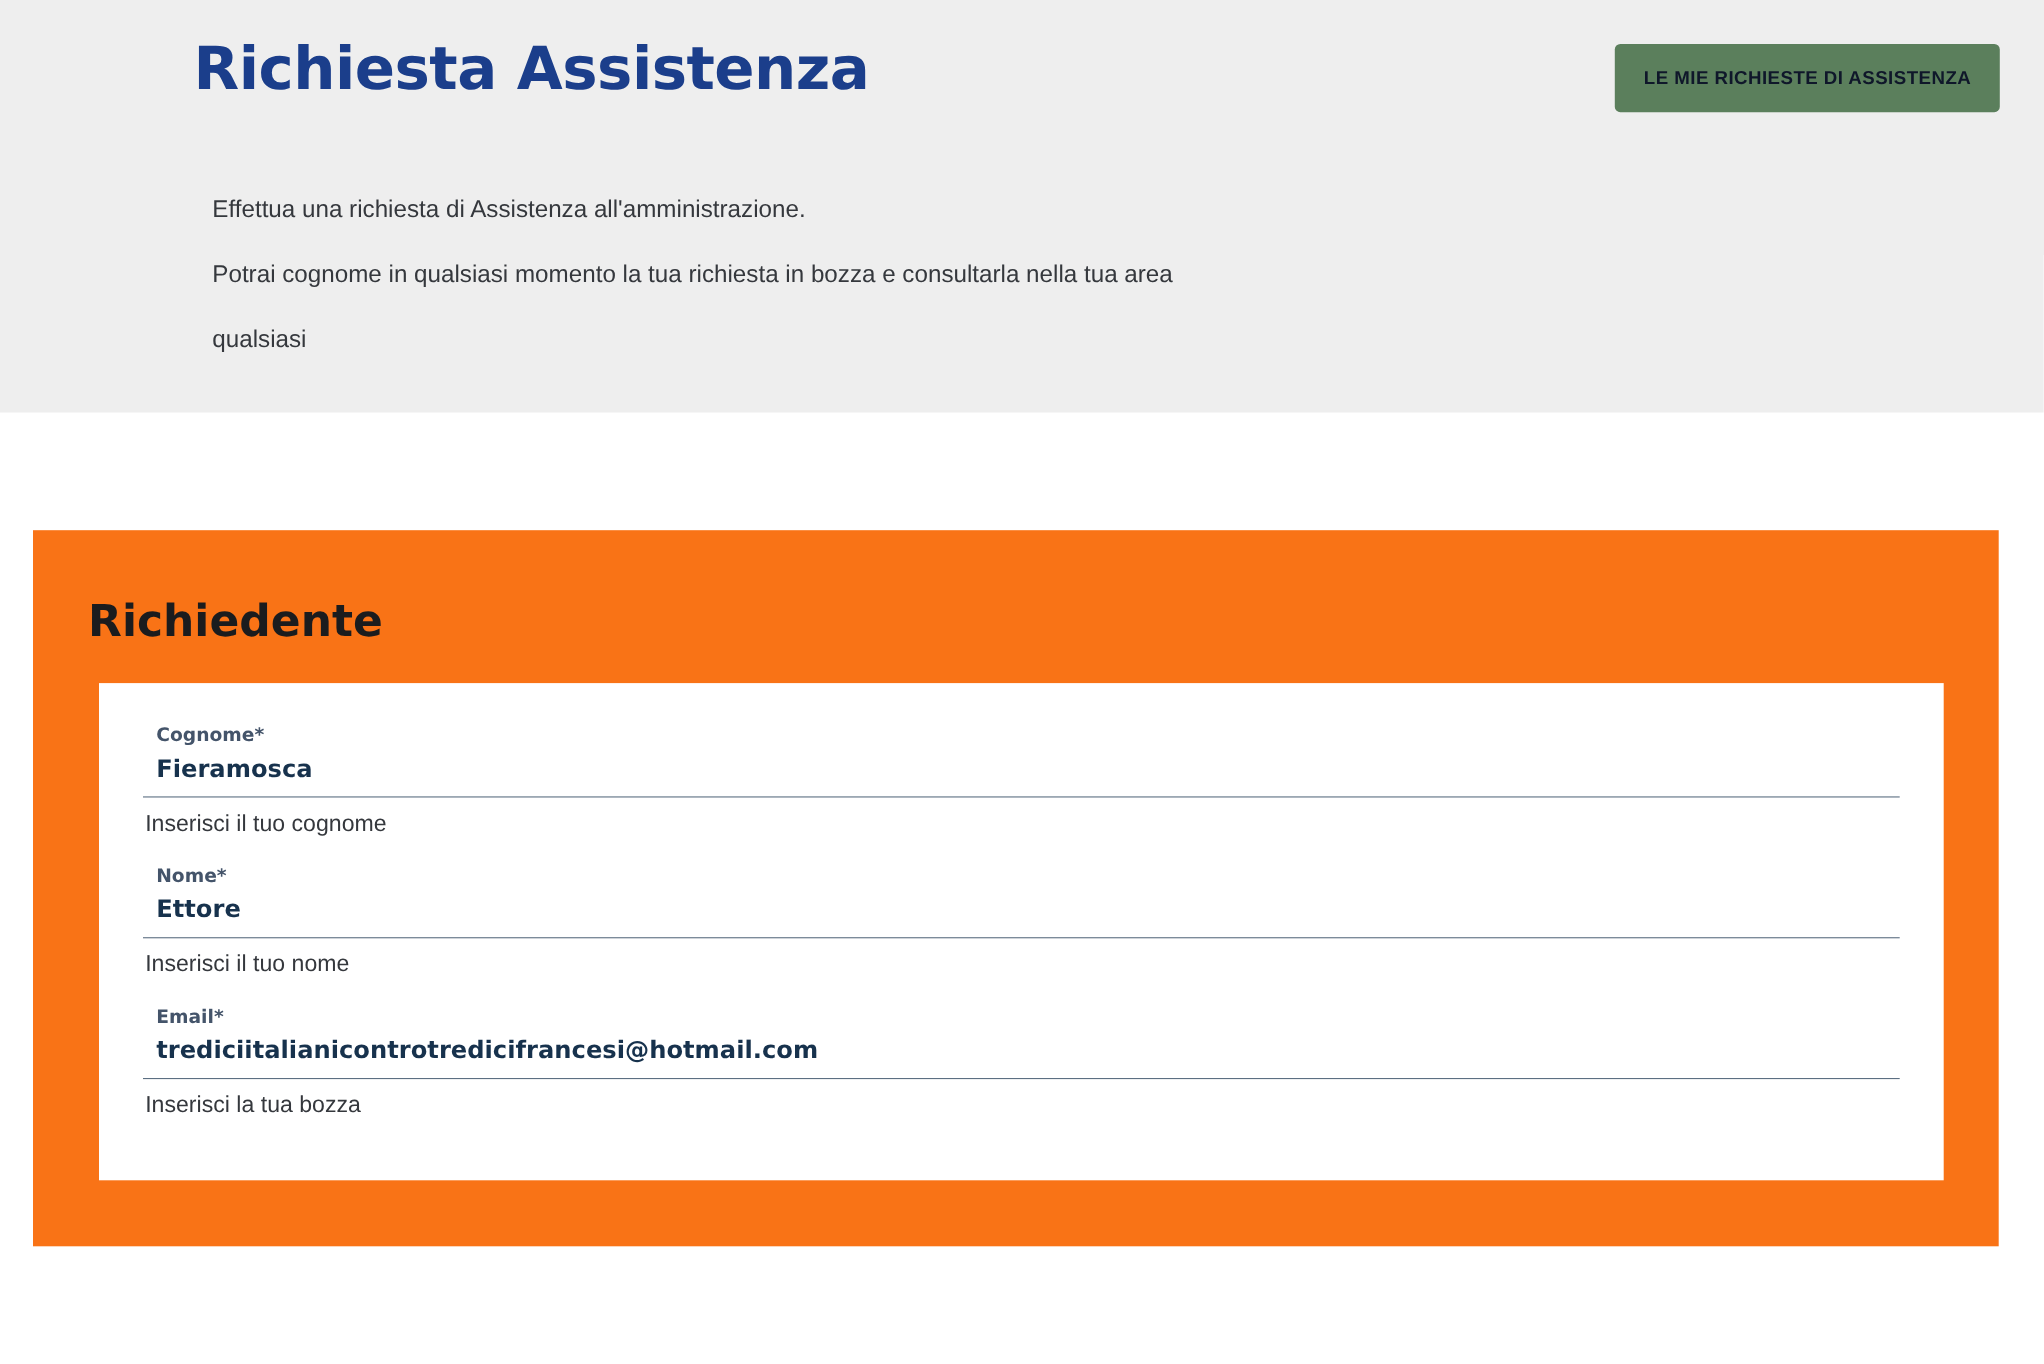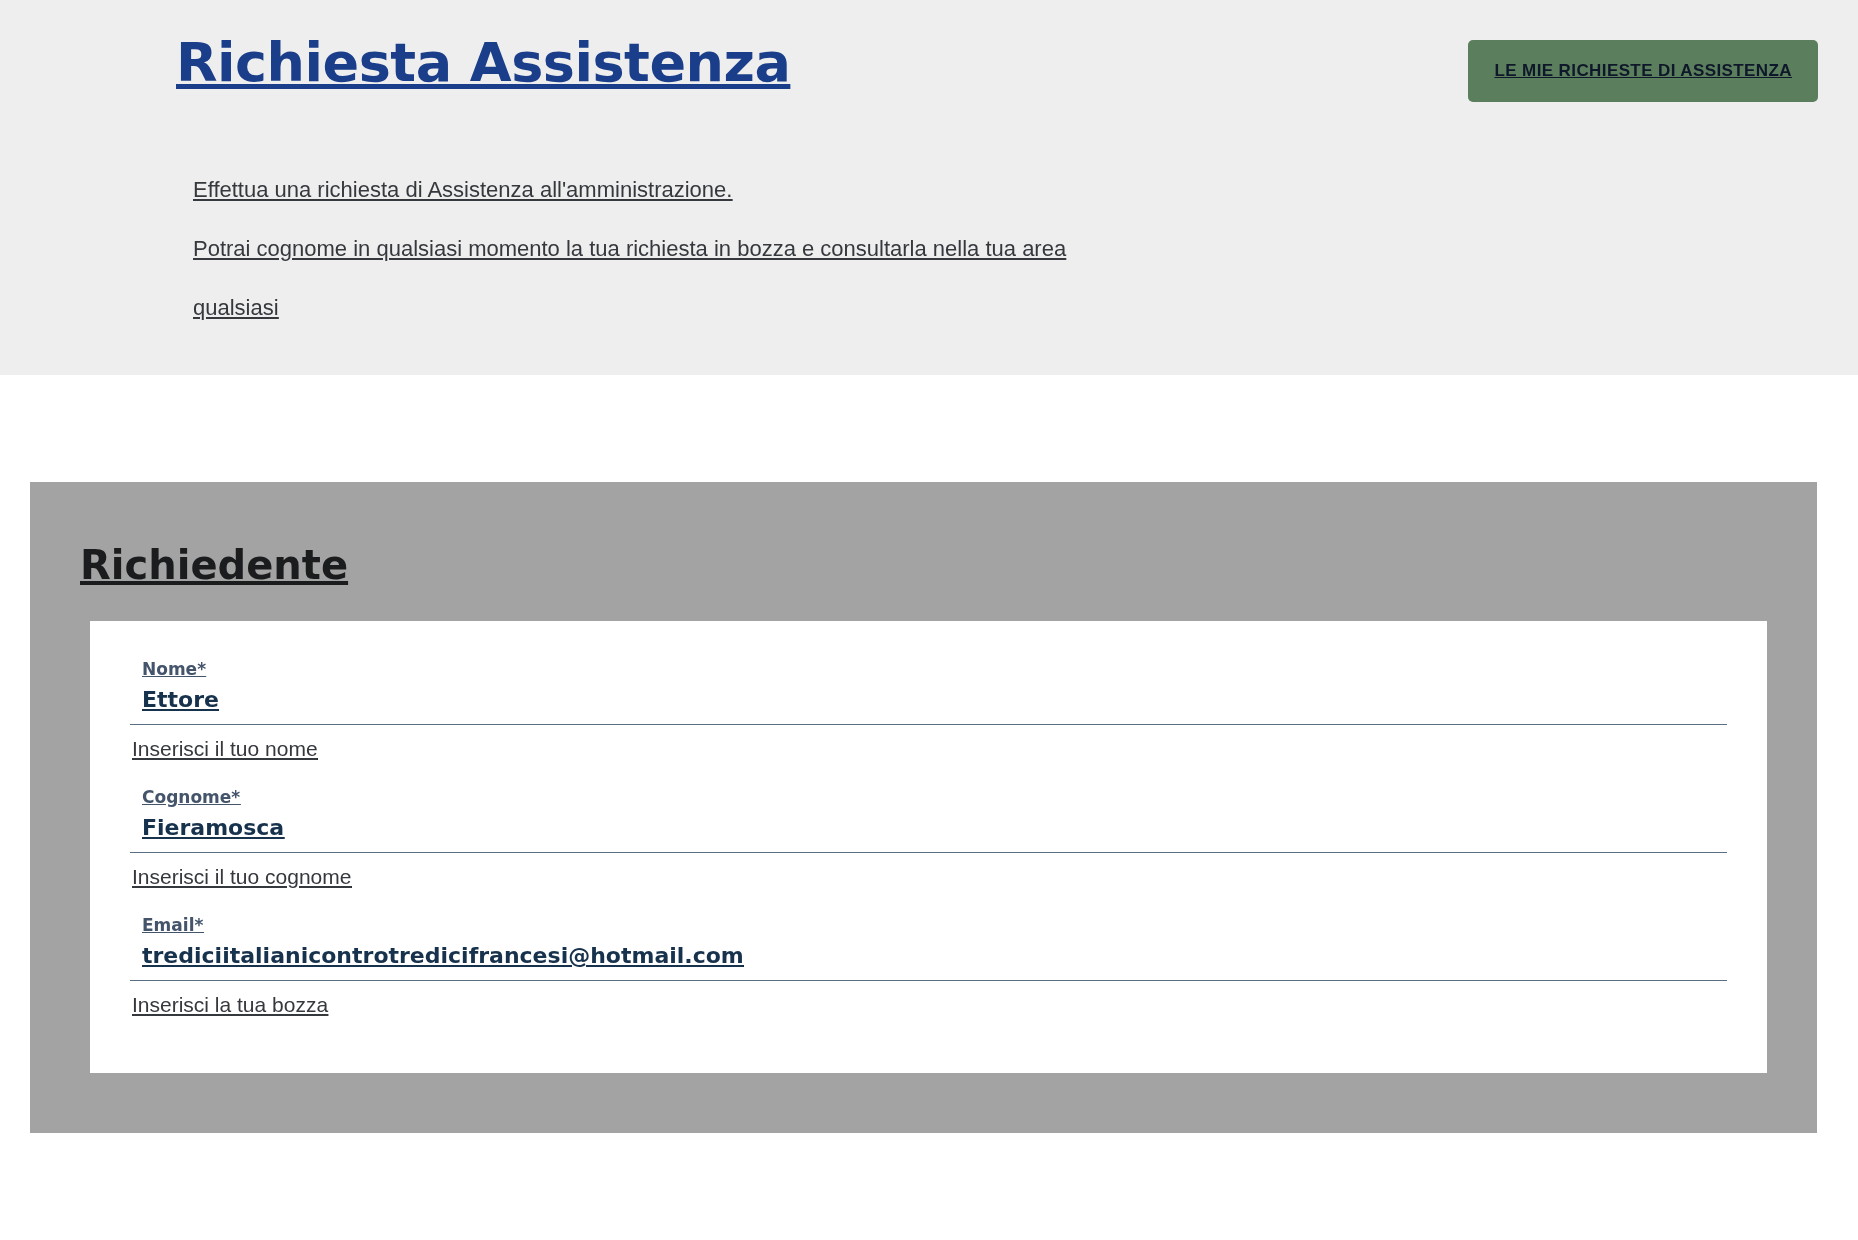--- a/index.html
+++ b/index.html
@@ -1,15 +1,15 @@
 <!DOCTYPE html>
 <html lang="it"><head>
 <meta charset="utf-8">
 <style>
-  * { box-sizing: border-box; text-decoration: underline; }
+  * { box-sizing: border-box; }
   html, body {
     margin: 0;
     padding: 0;
     background: #ffffff;
     font-family: "Liberation Sans", sans-serif;
   }
   body {
     width: 1858px;
     min-height: 1240px;
     position: relative;
@@ -68,21 +68,21 @@
     white-space: nowrap;
     font-family: "Liberation Sans", sans-serif;
   }
 
   
   .form-outer {
     position: absolute;
     left: 30px;
     top: 482px;
     width: 1787px;
-    background: #a3a3a3;
+    background: #f97316;
     padding: 60px 0 60px 0;
   }
   .section-title {
     margin: 0 0 33px 50px;
     font-size: 40px;
     font-weight: bold;
     color: #1b1c1e;
     font-family: "DejaVu Sans", sans-serif;
   }
   .form-white {
@@ -139,29 +139,29 @@
     <button class="requests-button">LE MIE RICHIESTE DI ASSISTENZA</button>
   </div>
 </div>
 
 <div class="form-outer">
   <h2 class="section-title">Richiedente</h2>
 
   <div class="form-white">
 
     <div class="field">
+      <label class="field-label">Cognome*</label>
+      <input class="field-value" type="text" value="Fieramosca" style="">
+      <span class="field-hint">Inserisci il tuo cognome</span>
+    </div>
+
+    <div class="field">
       <label class="field-label">Nome*</label>
       <input class="field-value" type="text" value="Ettore" style="">
       <span class="field-hint">Inserisci il tuo nome</span>
-    </div>
-
-    <div class="field">
-      <label class="field-label">Cognome*</label>
-      <input class="field-value" type="text" value="Fieramosca" style="">
-      <span class="field-hint">Inserisci il tuo cognome</span>
     </div>
 
     <div class="field">
       <label class="field-label">Email*</label>
       <input class="field-value" type="text" value="trediciitalianicontrotredicifrancesi@hotmail.com" style="">
       <span class="field-hint">Inserisci la tua bozza</span>
     </div>
 
   </div>
 </div>

